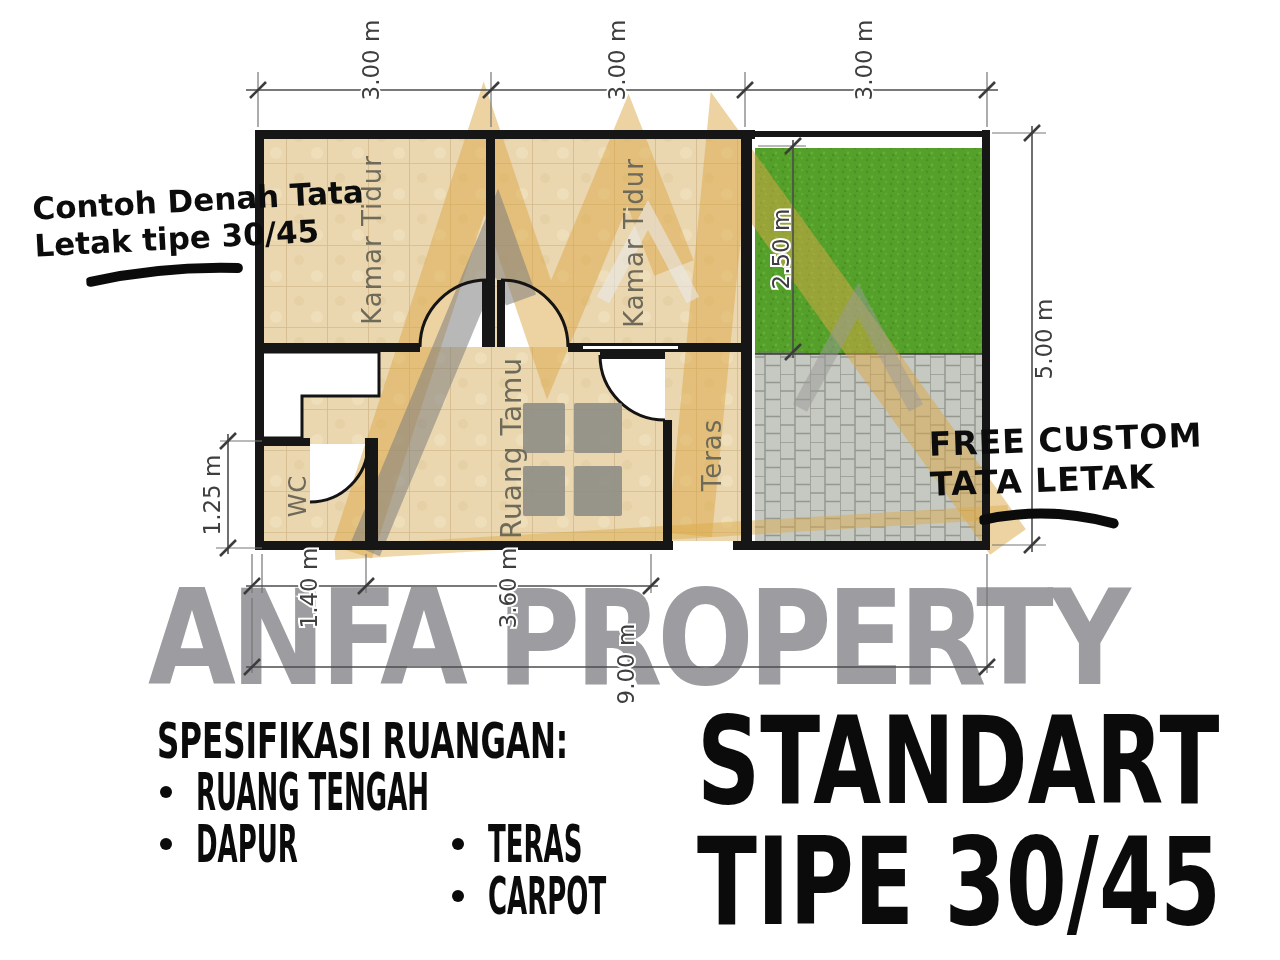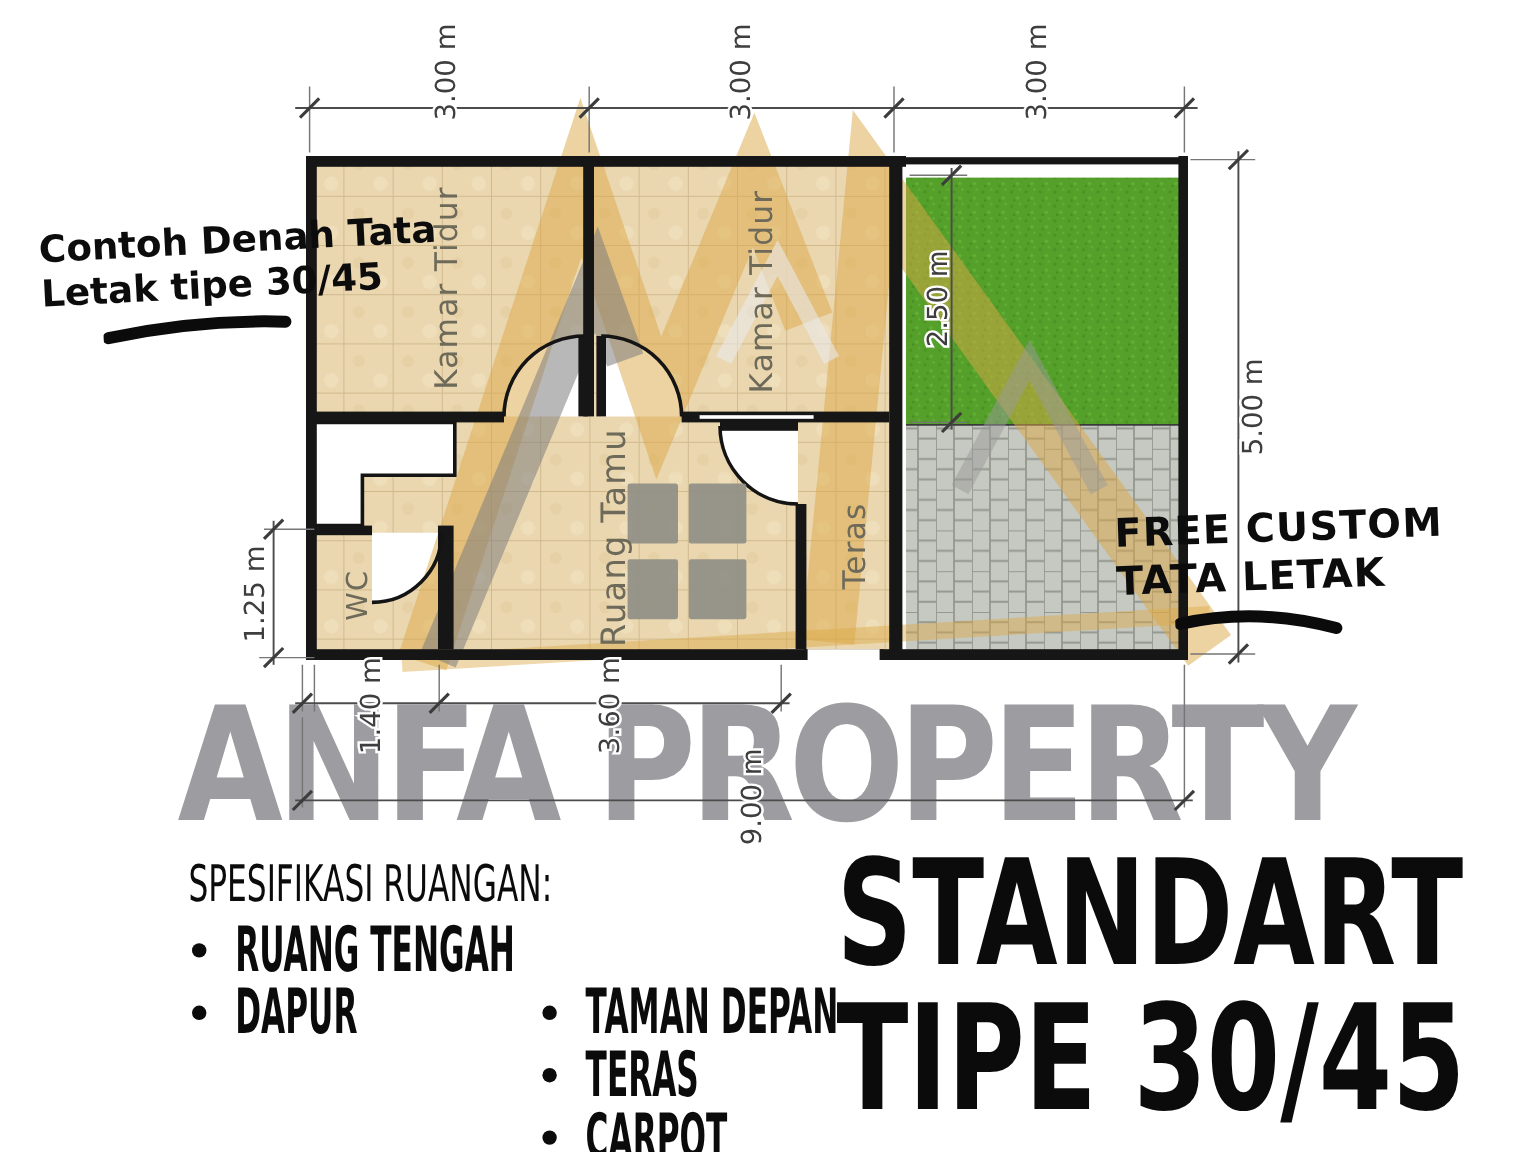--- a/index.html
+++ b/index.html
@@ -11,21 +11,21 @@
              font-weight:bold;font-size:132px;line-height:1;white-space:nowrap;
              letter-spacing:-6px;}
   .watermark .sqz{display:inline-block;transform:scaleX(.86);transform-origin:left top;}
   svg.plansvg{left:0;top:0;z-index:2;}
   
   .note{z-index:4;color:#0c0c0c;font-weight:700;white-space:nowrap;}
   .note-left{left:34px;top:182px;font-size:31px;line-height:1.2;transform:rotate(-3deg);}
   .note-right{left:930px;top:420px;font-size:33px;line-height:1.22;letter-spacing:1px;transform:rotate(-2deg);}
   .swoosh{display:block;margin-top:4px;}
   
-  .specs-heading{left:157px;top:712px;z-index:4;font-size:42px;font-weight:normal;color:#0b0b0b;white-space:nowrap;}
+  .specs-heading{left:157px;top:712px;z-index:4;font-size:50px;font-weight:bold;color:#0b0b0b;white-space:nowrap;}
   .sqz-h{display:inline-block;transform:scaleX(.62);transform-origin:left top;letter-spacing:0px;}
   ul.spec-list{list-style:none;margin:0;padding:0;z-index:4;}
   ul.spec-list li{display:flex;align-items:center;height:52px;}
   ul.spec-list .dot{width:12px;height:12px;border-radius:50%;background:#0b0b0b;margin-right:24px;flex:0 0 auto;}
   ul.spec-list .lbl{font-size:52px;font-weight:bold;color:#0b0b0b;white-space:nowrap;
                     display:inline-block;transform:scaleX(.5);transform-origin:left center;}
   .list-left{left:160px;top:766px;}
   .list-right{left:452px;top:818px;}
   
   .big-title{left:697px;top:700px;z-index:4;color:#0b0b0b;font-weight:bold;line-height:1;}
@@ -187,24 +187,20 @@
       </li>
     <li>
         <span class="dot"></span>
         <span class="lbl">DAPUR</span>
       </li>
   </ul>
 
   <ul class="abs spec-list list-right">
     <li>
         <span class="dot"></span>
-        <span class="lbl">TAMAN DEPAN</span>
-      </li>
-    <li>
-        <span class="dot"></span>
         <span class="lbl">TERAS</span>
       </li>
     <li>
         <span class="dot"></span>
         <span class="lbl">CARPOT</span>
       </li>
   </ul>
 
   <div class="abs big-title">
     <div class="line"><span class="sqz-t">STANDART</span></div>

